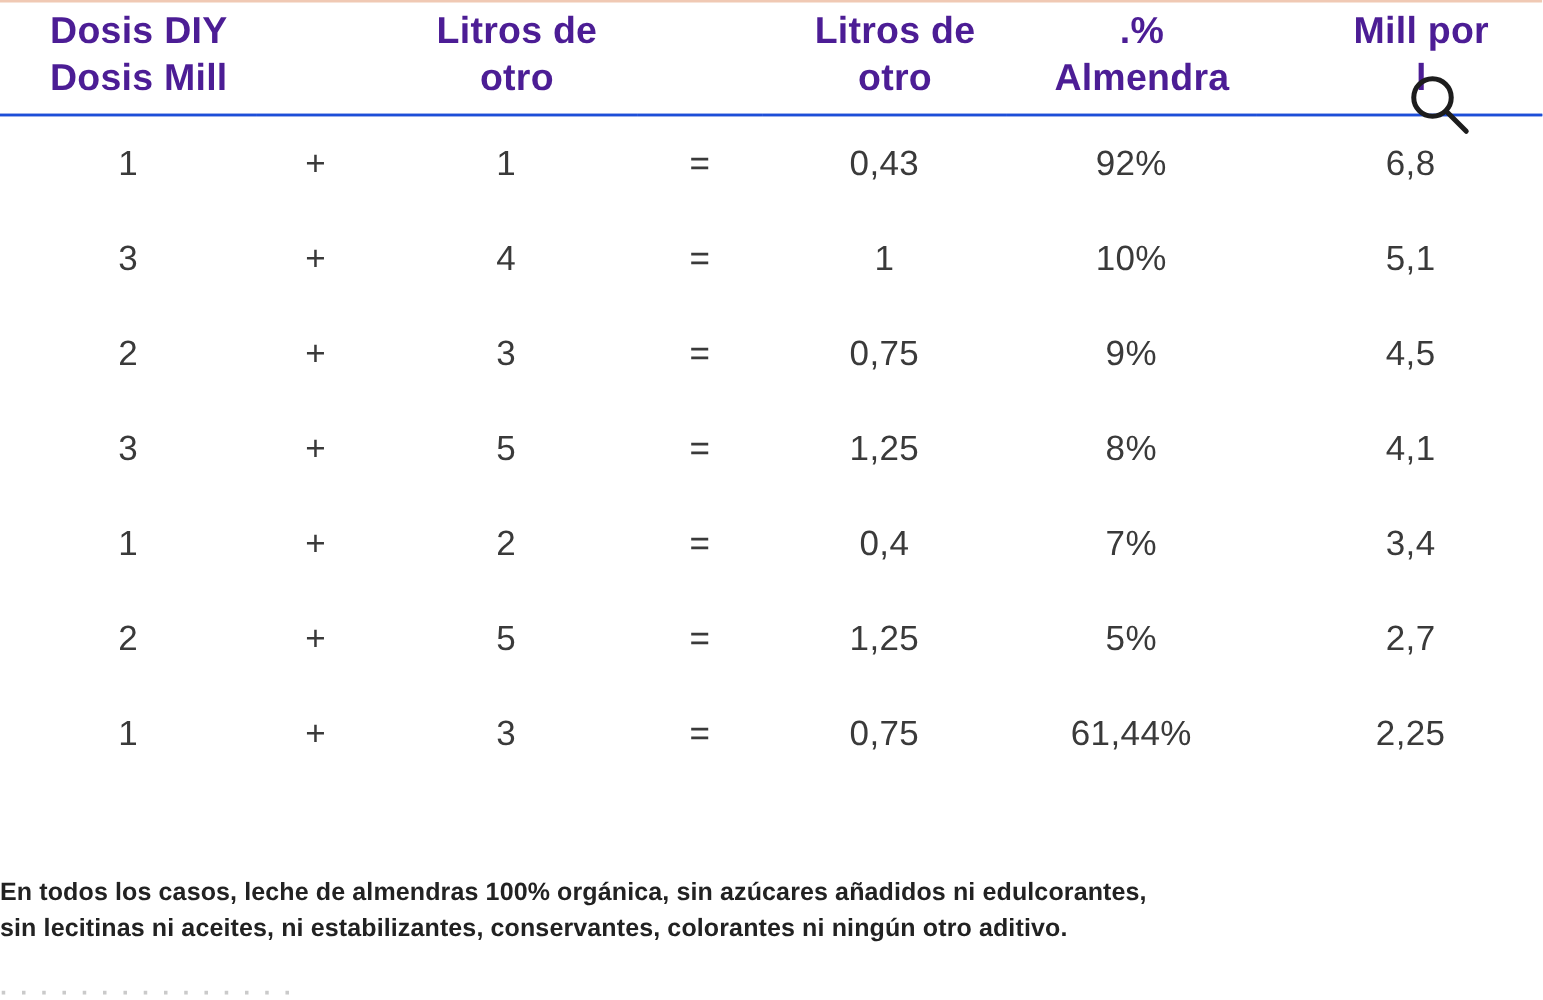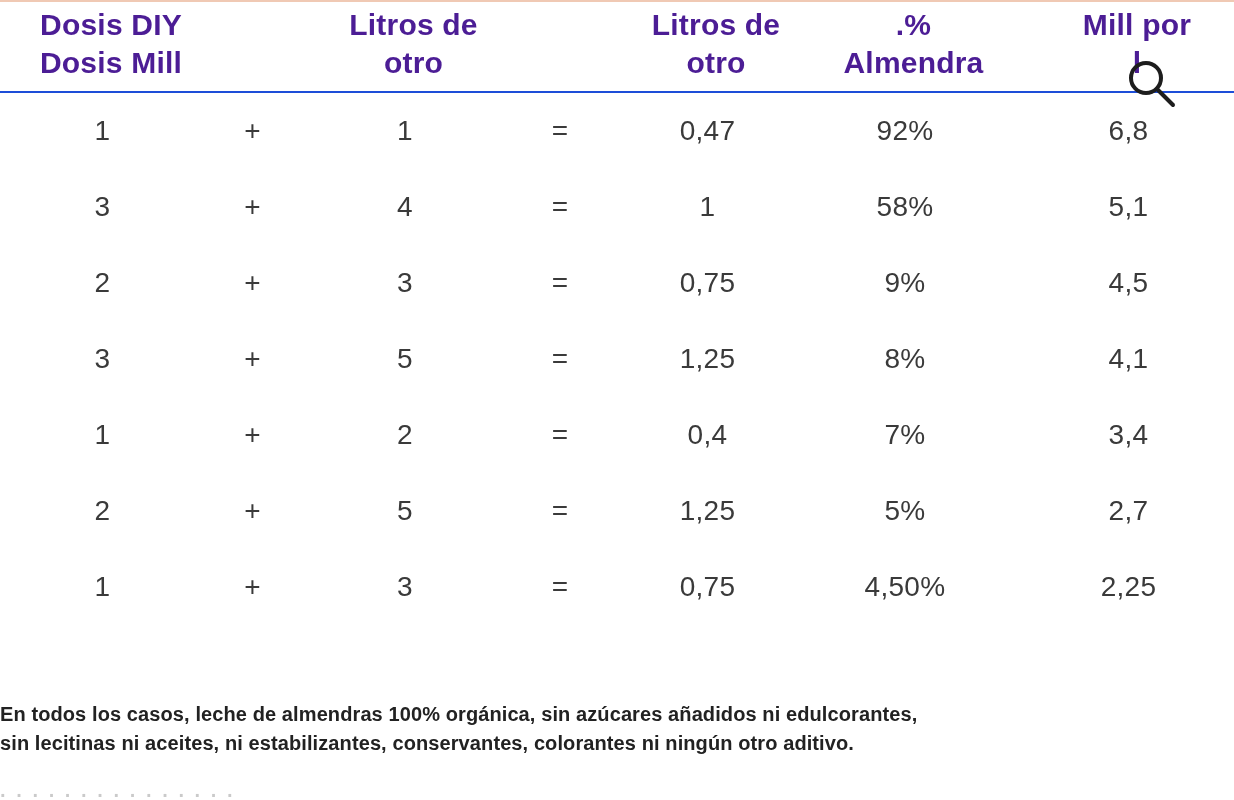--- a/index.html
+++ b/index.html
@@ -167,31 +167,31 @@
             <span>l</span>
           </th>
         </tr>
       </thead>
       <tbody>
         <tr>
           <td>1</td>
           <td class="op">+</td>
           <td>1</td>
           <td class="op">=</td>
-          <td>0,47</td>
+          <td>0,43</td>
           <td>92%</td>
           <td>6,8</td>
         </tr>
         <tr>
           <td>3</td>
           <td class="op">+</td>
           <td>4</td>
           <td class="op">=</td>
           <td>1</td>
-          <td>58%</td>
+          <td>10%</td>
           <td>5,1</td>
         </tr>
         <tr>
           <td>2</td>
           <td class="op">+</td>
           <td>3</td>
           <td class="op">=</td>
           <td>0,75</td>
           <td>9%</td>
           <td>4,5</td>
@@ -222,21 +222,21 @@
           <td>1,25</td>
           <td>5%</td>
           <td>2,7</td>
         </tr>
         <tr>
           <td>1</td>
           <td class="op">+</td>
           <td>3</td>
           <td class="op">=</td>
           <td>0,75</td>
-          <td>4,50%</td>
+          <td>61,44%</td>
           <td>2,25</td>
         </tr>
       </tbody>
     </table>
   </div>
 
   <div class="note">
     <div>En todos los casos, leche de almendras 100% orgánica, sin azúcares añadidos ni edulcorantes,</div>
     <div>sin lecitinas ni aceites, ni estabilizantes, conservantes, colorantes ni ningún otro aditivo.</div>
   </div>

